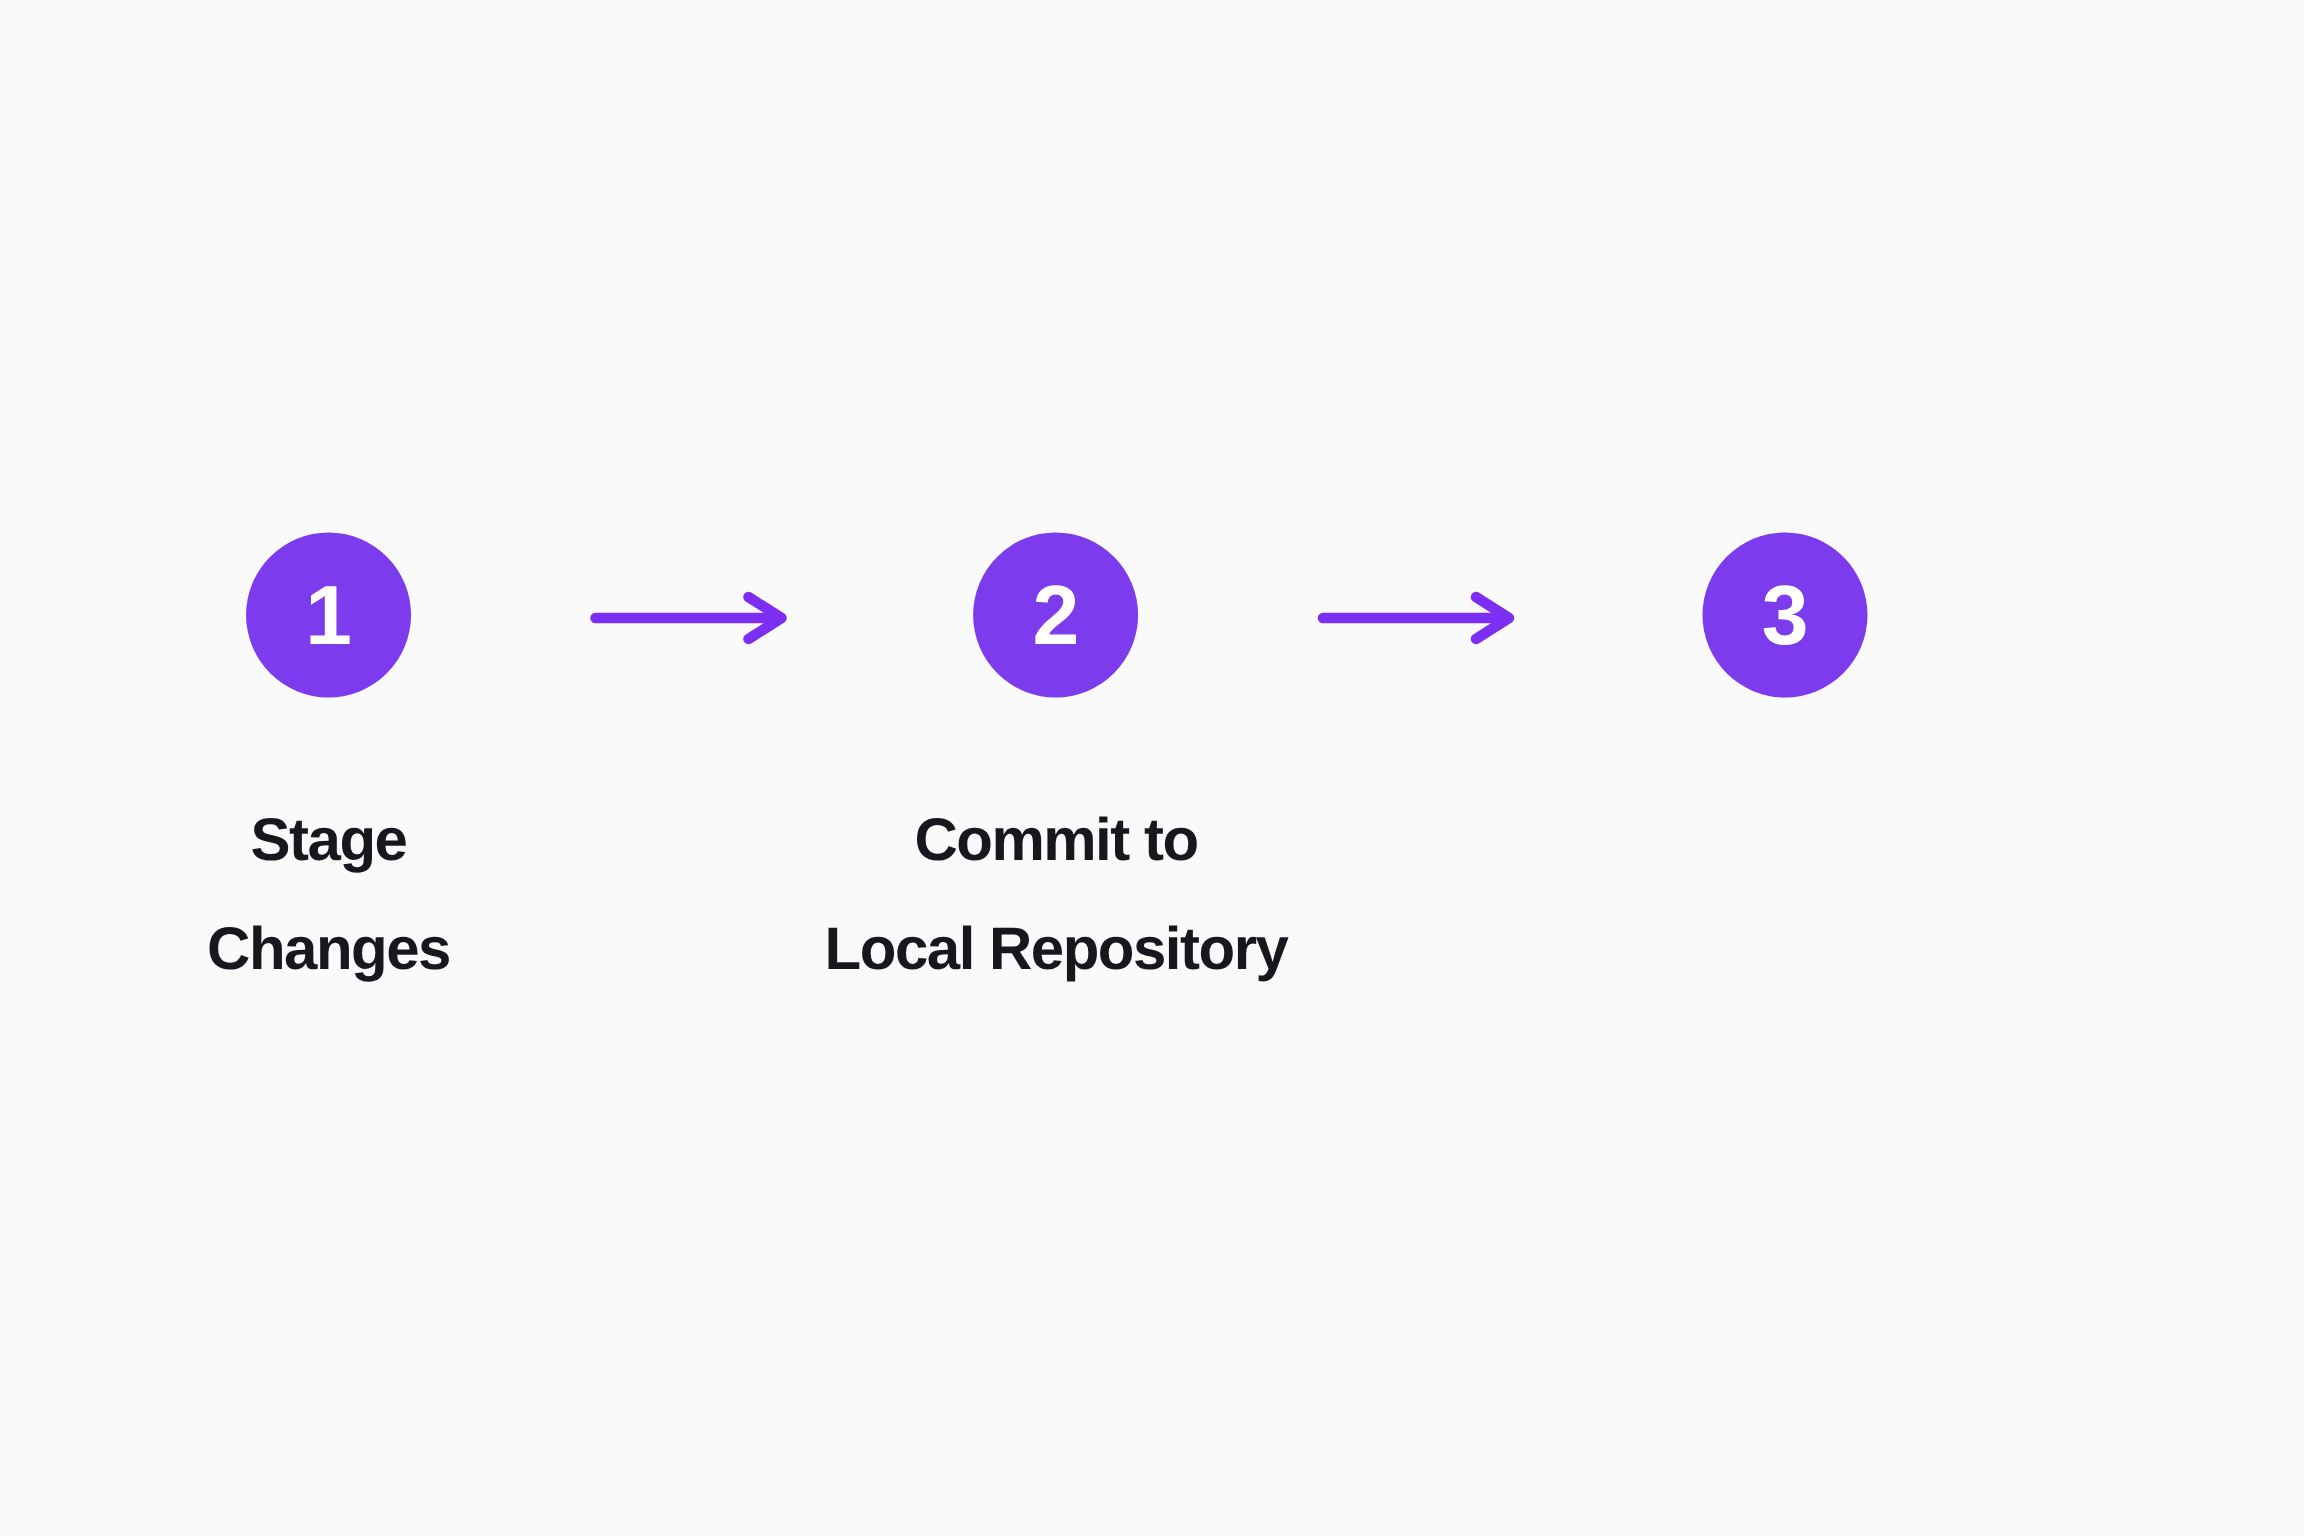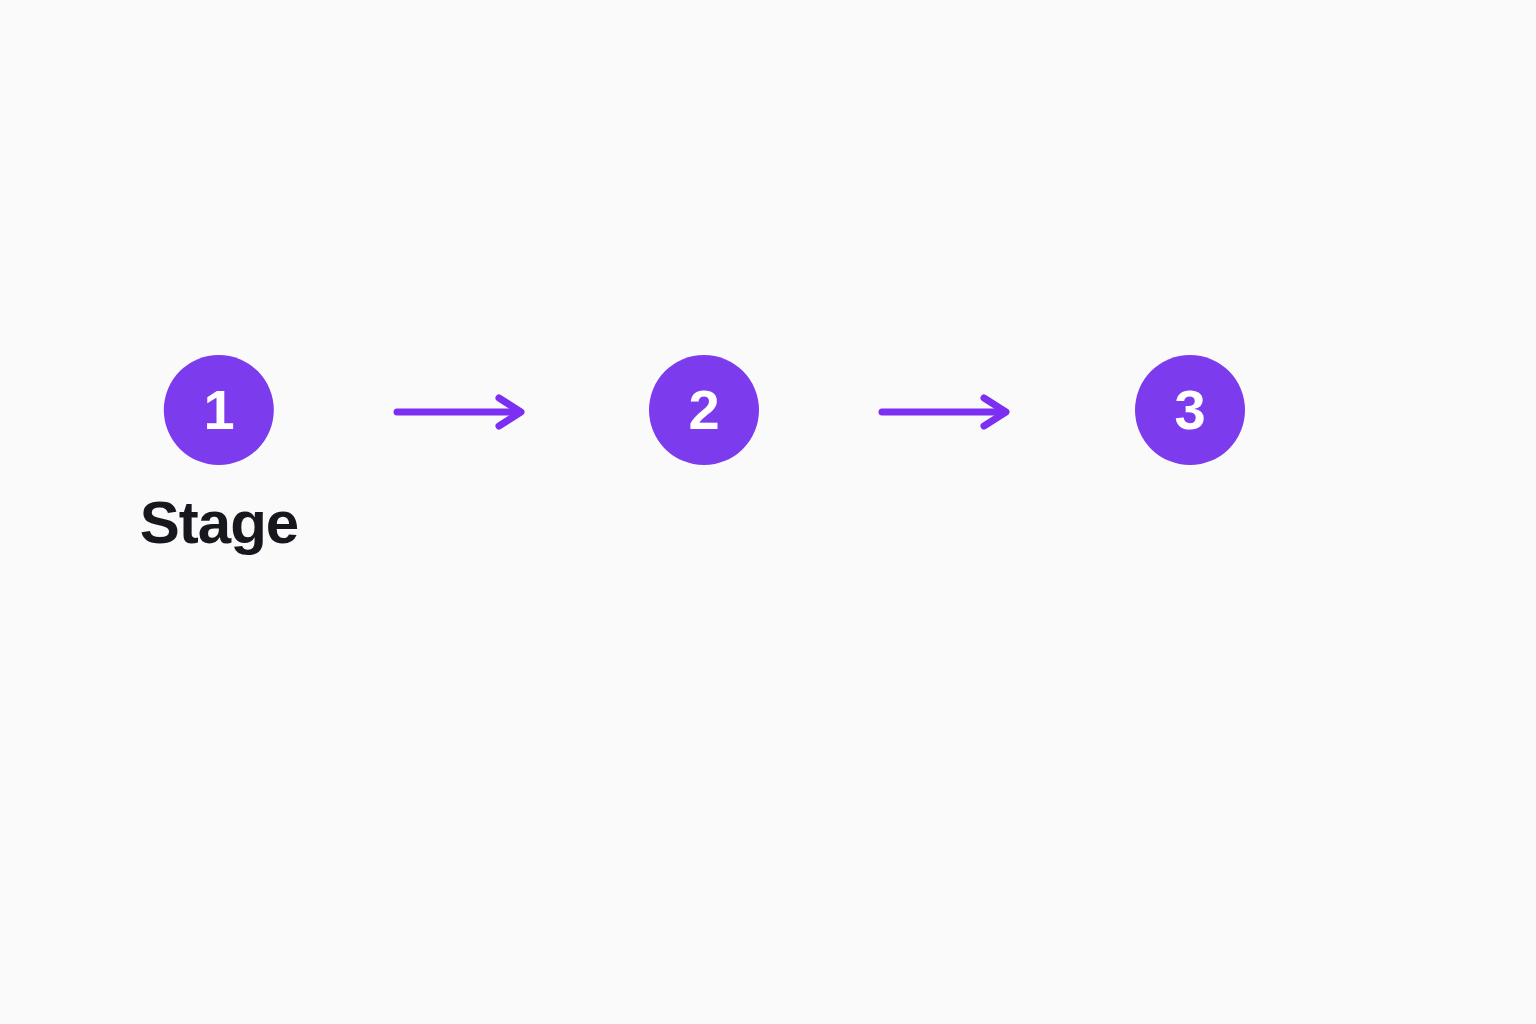--- a/index.html
+++ b/index.html
@@ -31,22 +31,22 @@
     align-items: center;
     justify-content: center;
   }
   .num {
     color: var(--number, #FFFFFF);
     font-size: 56px;
     font-weight: 700;
     line-height: 1;
   }
   .label {
-    margin-top: 21px;
-    font-size: 60px;
+    margin-top: 59px;
+    font-size: 40px;
     line-height: 73px;
     font-weight: 700;
     letter-spacing: -1px;
     color: var(--label, #17171E);
   }
   .arrow {
     position: absolute;
     top: 392px;
     width: 134px;
     height: 40px;
@@ -66,33 +66,38 @@
 <body>
 
 <div class="canvas">
 
   <div class="step" style="left:219px">
     <div class="circle">
       <span class="num">1</span>
     </div>
     <div class="label">
       <span>Stage</span><br>
+      <span>Changes</span>
     </div>
   </div>
 
   <div class="arrow arrow-1">
     <svg viewBox="0 0 134 40" xmlns="http://www.w3.org/2000/svg">
       <line class="arrow-stroke" x1="4" y1="20" x2="124" y2="20"></line>
       <path class="arrow-stroke" d="M106 6 L128 20 L106 34"></path>
     </svg>
   </div>
 
   <div class="step" style="left:704px">
     <div class="circle">
       <span class="num">2</span>
+    </div>
+    <div class="label">
+      <span>Commit to</span><br>
+      <span>Local Repository</span>
     </div>
   </div>
 
   <div class="arrow arrow-2">
     <svg viewBox="0 0 134 40" xmlns="http://www.w3.org/2000/svg">
       <line class="arrow-stroke" x1="4" y1="20" x2="124" y2="20"></line>
       <path class="arrow-stroke" d="M106 6 L128 20 L106 34"></path>
     </svg>
   </div>
 

